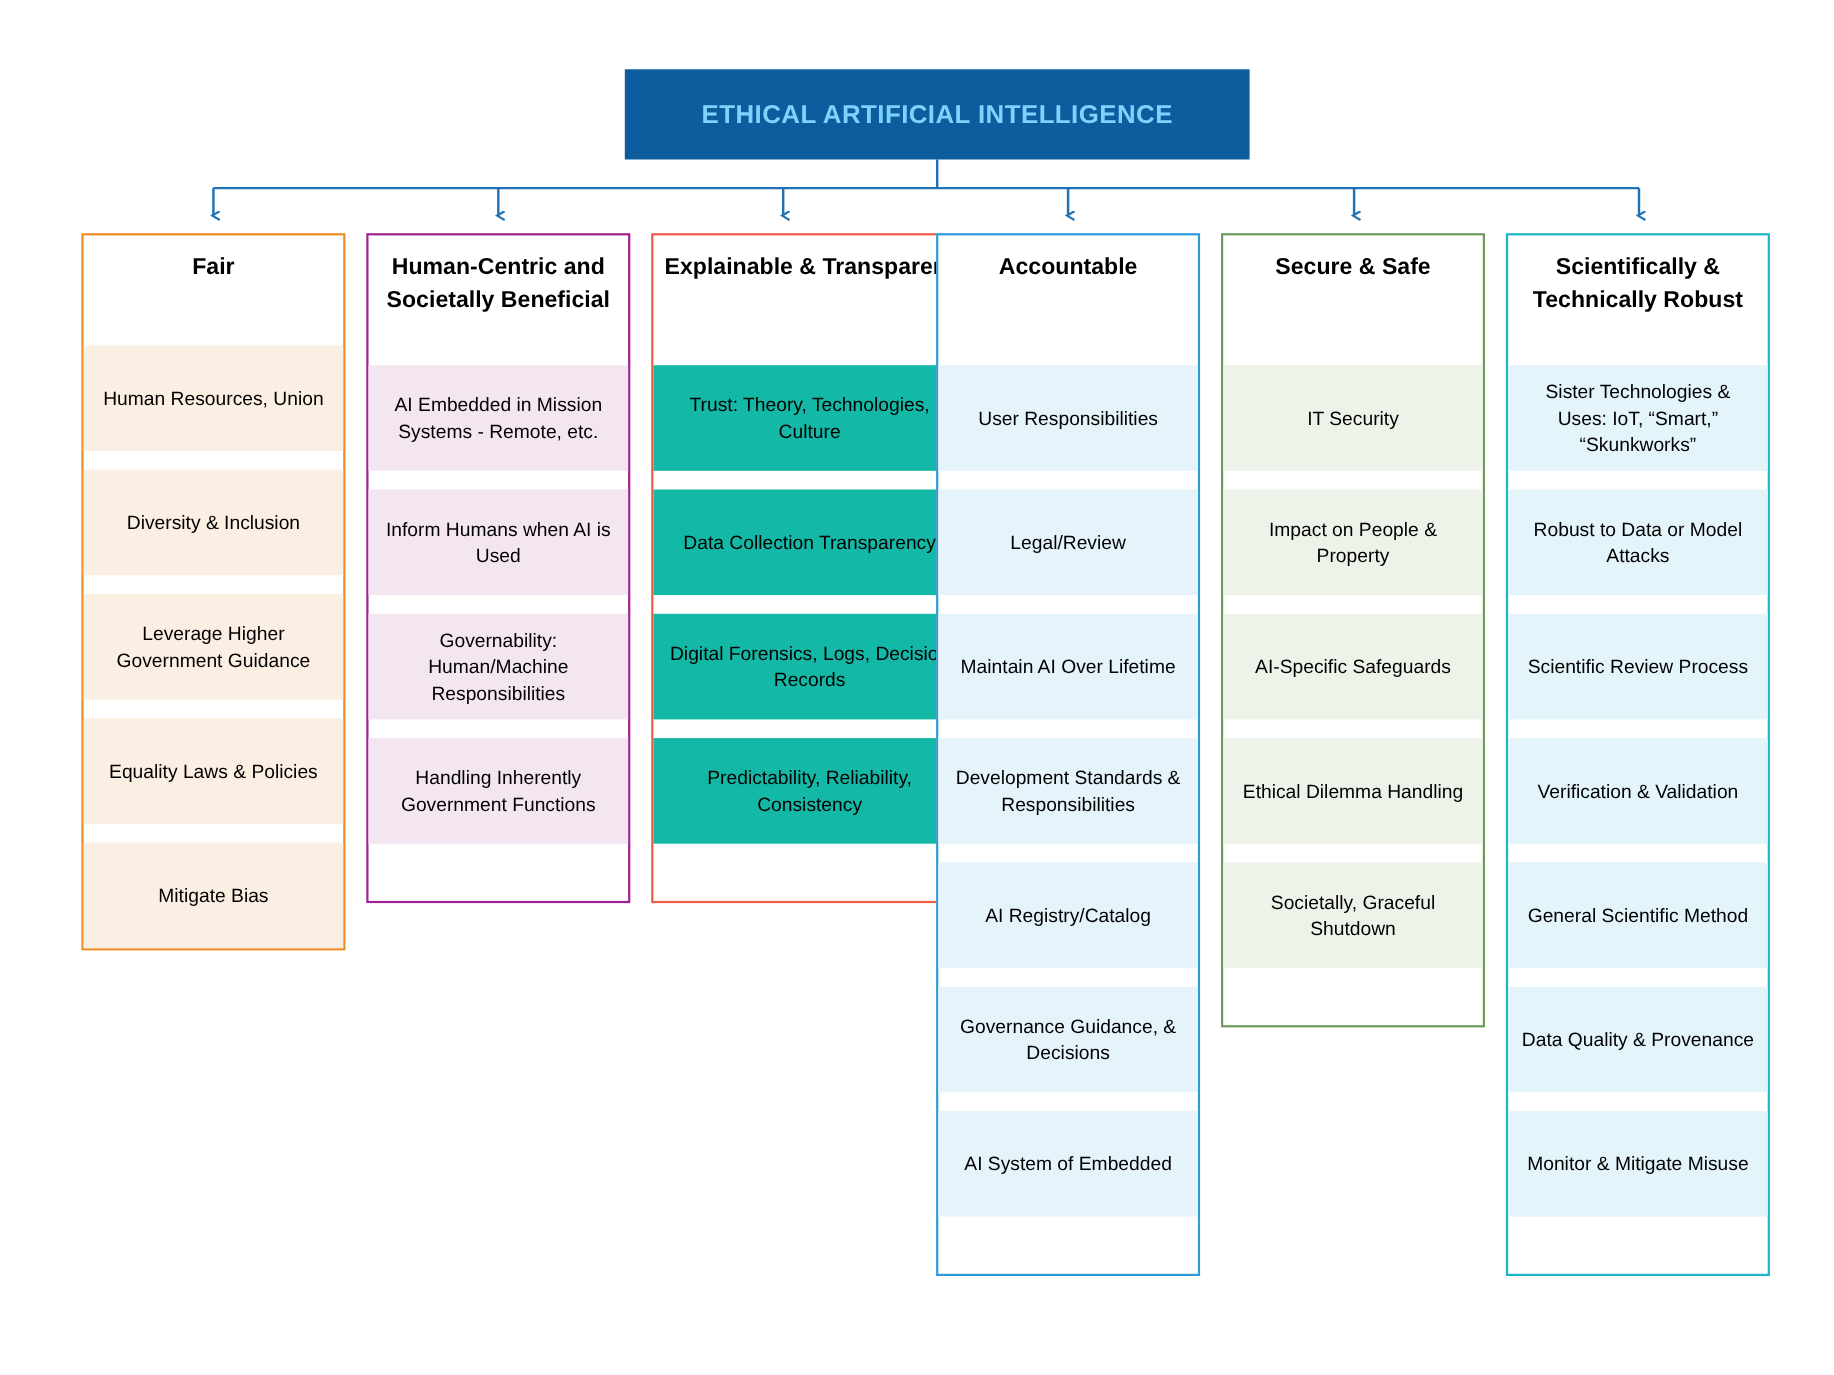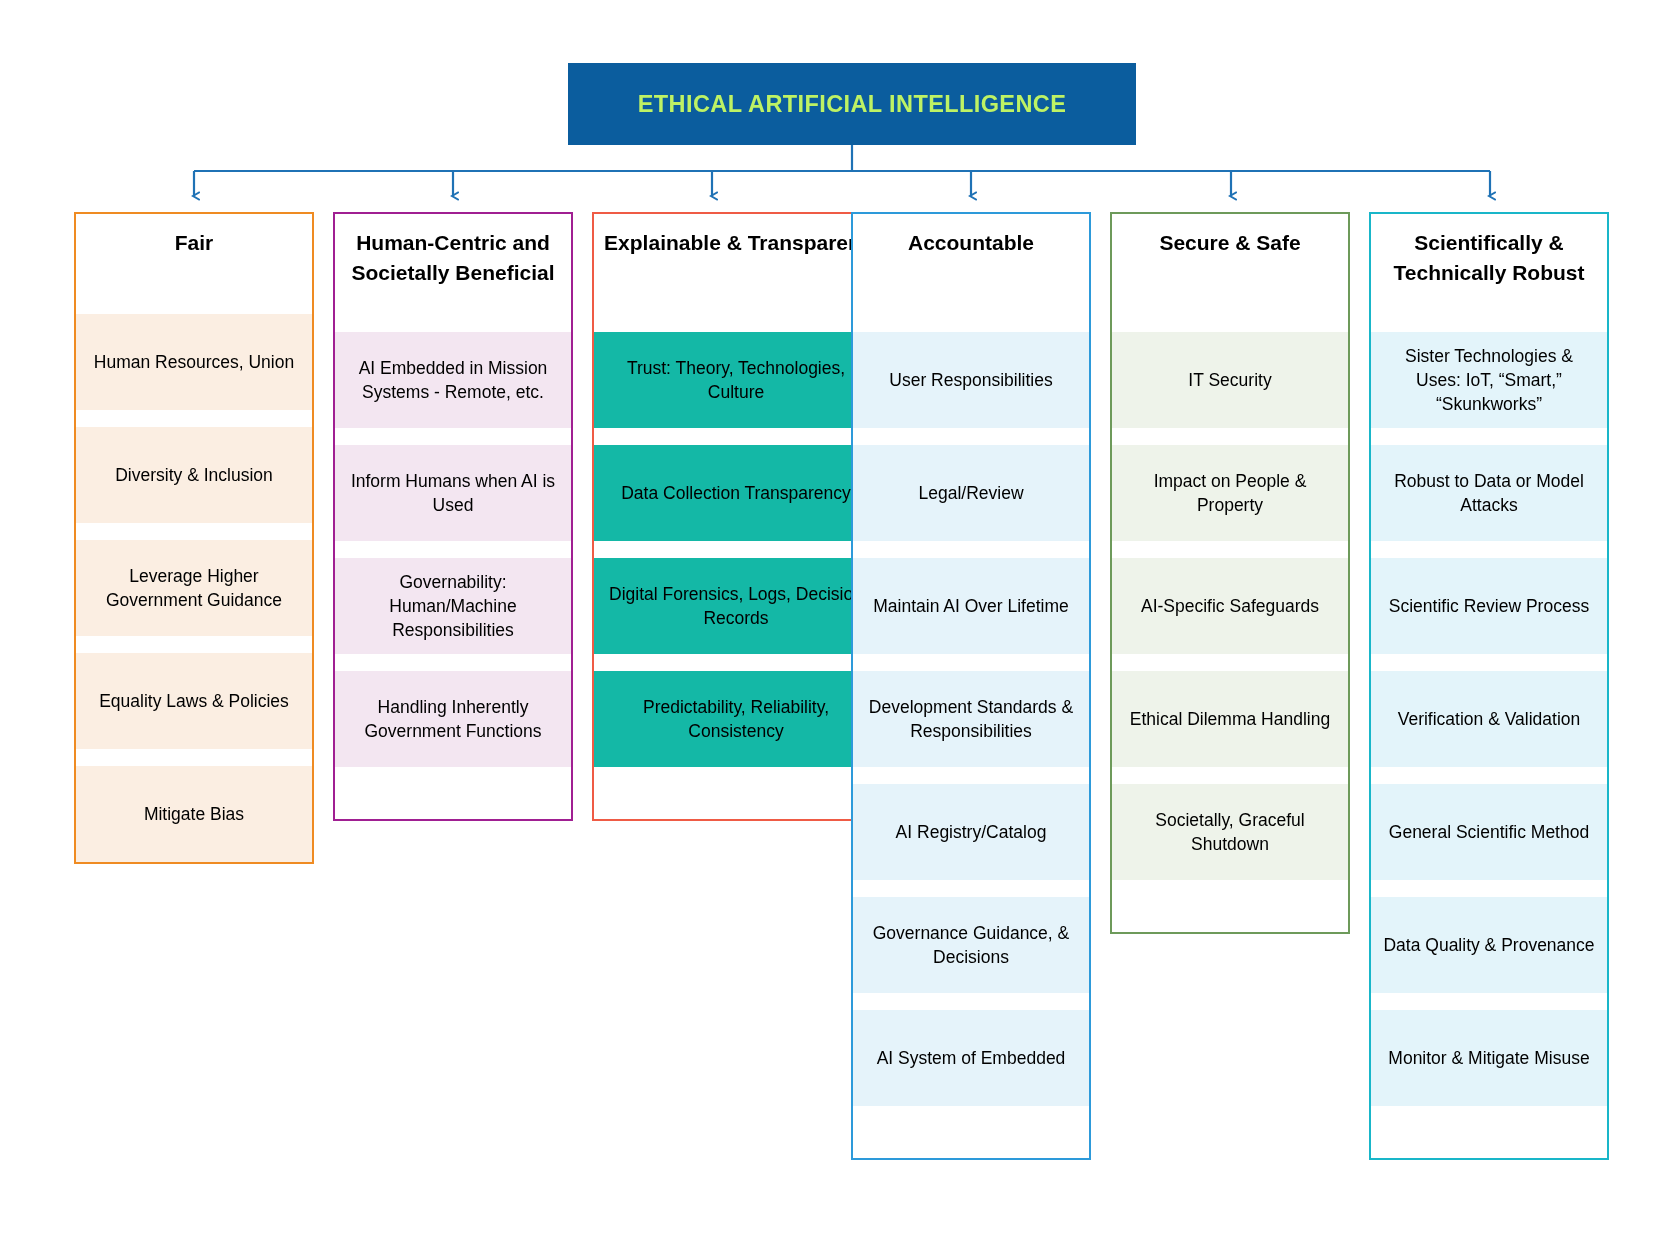--- a/index.html
+++ b/index.html
@@ -29,21 +29,21 @@
     top: 63px;
     width: 568px;
     height: 82px;
     background: #0b5d9e;
     display: flex;
     align-items: center;
     justify-content: center;
     box-sizing: border-box;
   }
   .root-box .root-label {
-    color: #bef264;
+    color: #7dd3fc;
     font-size: 23.5px;
     font-weight: bold;
     letter-spacing: 0.4px;
     text-align: center;
   }
 
   
   #connectors {
     position: absolute;
     left: 0;

